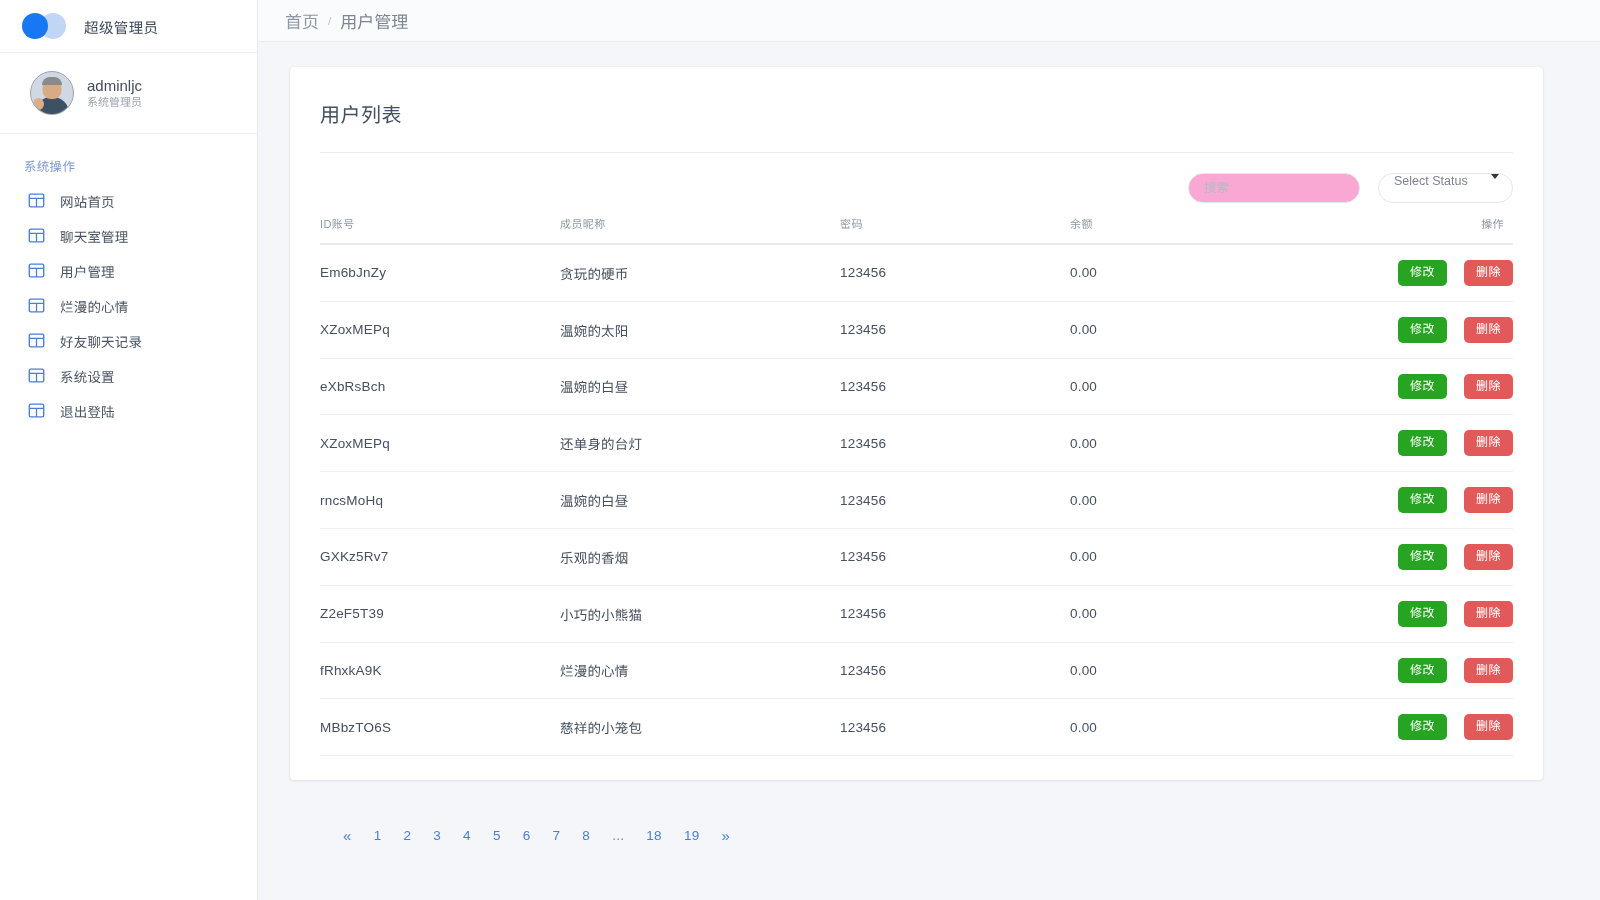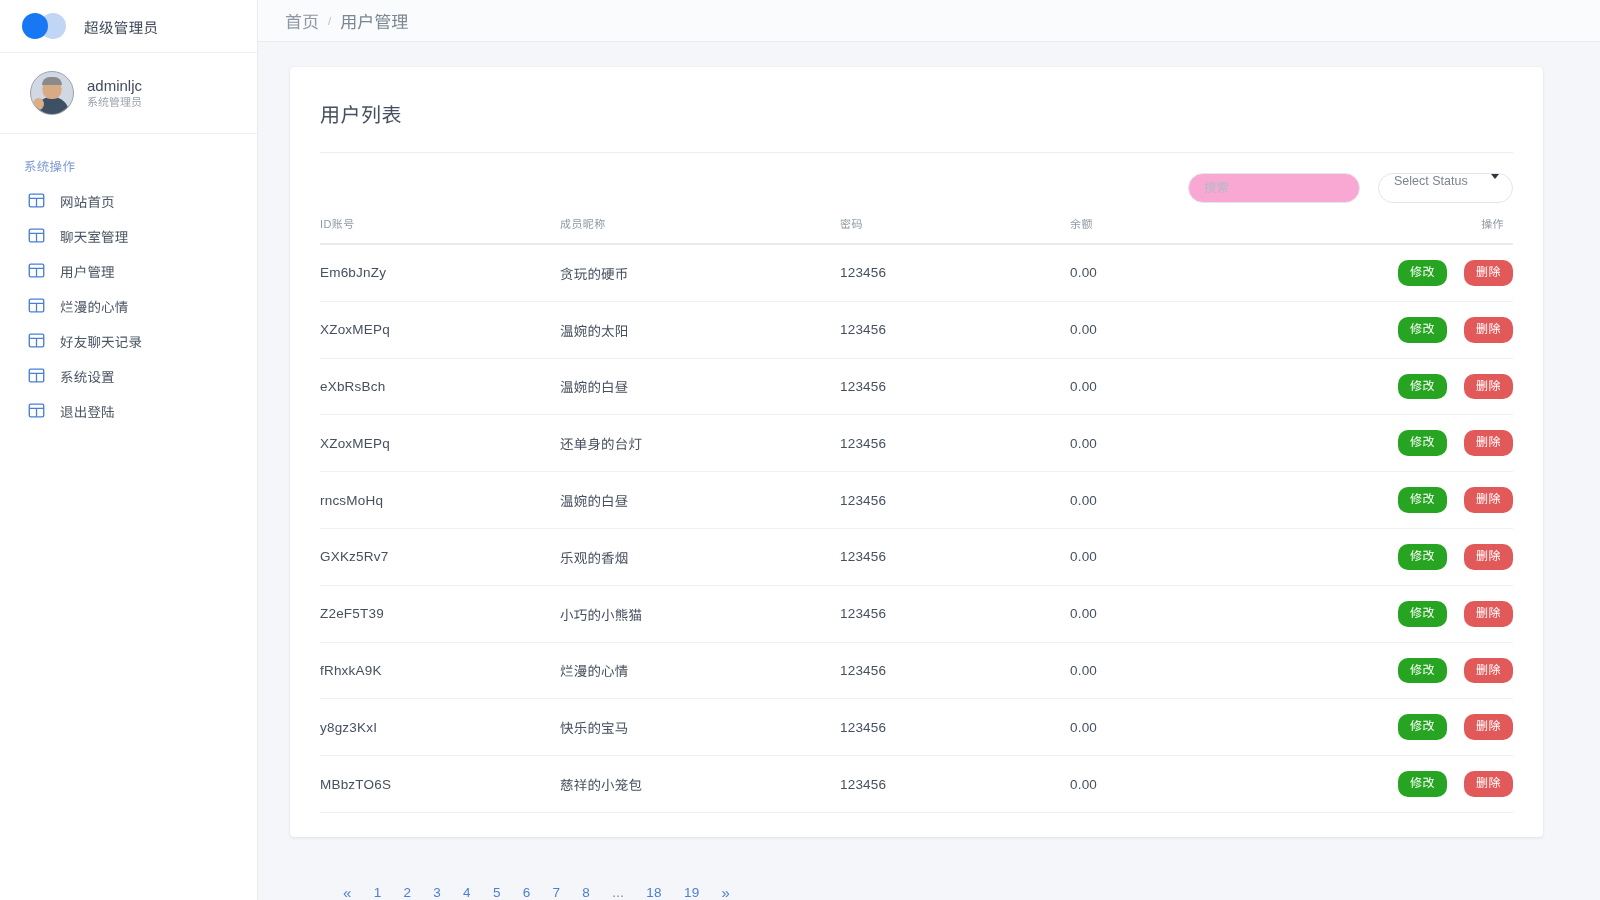--- a/index.html
+++ b/index.html
@@ -245,21 +245,21 @@
   table.user-table tr:last-child td { border-bottom: 1px solid #eef0f2; }
   .col-id { width: 240px; }
   .col-nick { width: 280px; }
   .col-pwd { width: 230px; }
   .col-bal { width: 280px; }
   td.col-act { text-align: right; padding-right: 0; white-space: nowrap; }
 
   .btn {
     display: inline-block;
     border: none;
-    border-radius: 10px;
+    border-radius: 5px;
     color: #fff;
     font-size: 12px;
     padding: 6px 12px;
     cursor: pointer;
     font-family: "Liberation Sans", sans-serif;
     letter-spacing: .5px;
     line-height: 1.15;
   }
   .btn-edit { background: #27a522; margin-right: 13px; }
   .btn-del { background: #e2595a; }
@@ -471,30 +471,20 @@
               <td>123456</td>
               <td>0.00</td>
               <td class="col-act">
                 <button class="btn btn-edit">修改</button>
                 <button class="btn btn-del">删除</button>
               </td>
             </tr>
             <tr>
               <td>fRhxkA9K</td>
               <td>烂漫的心情</td>
-              <td>123456</td>
-              <td>0.00</td>
-              <td class="col-act">
-                <button class="btn btn-edit">修改</button>
-                <button class="btn btn-del">删除</button>
-              </td>
-            </tr>
-            <tr>
-              <td>y8gz3KxI</td>
-              <td>快乐的宝马</td>
               <td>123456</td>
               <td>0.00</td>
               <td class="col-act">
                 <button class="btn btn-edit">修改</button>
                 <button class="btn btn-del">删除</button>
               </td>
             </tr>
             <tr>
               <td>MBbzTO6S</td>
               <td>慈祥的小笼包</td>

